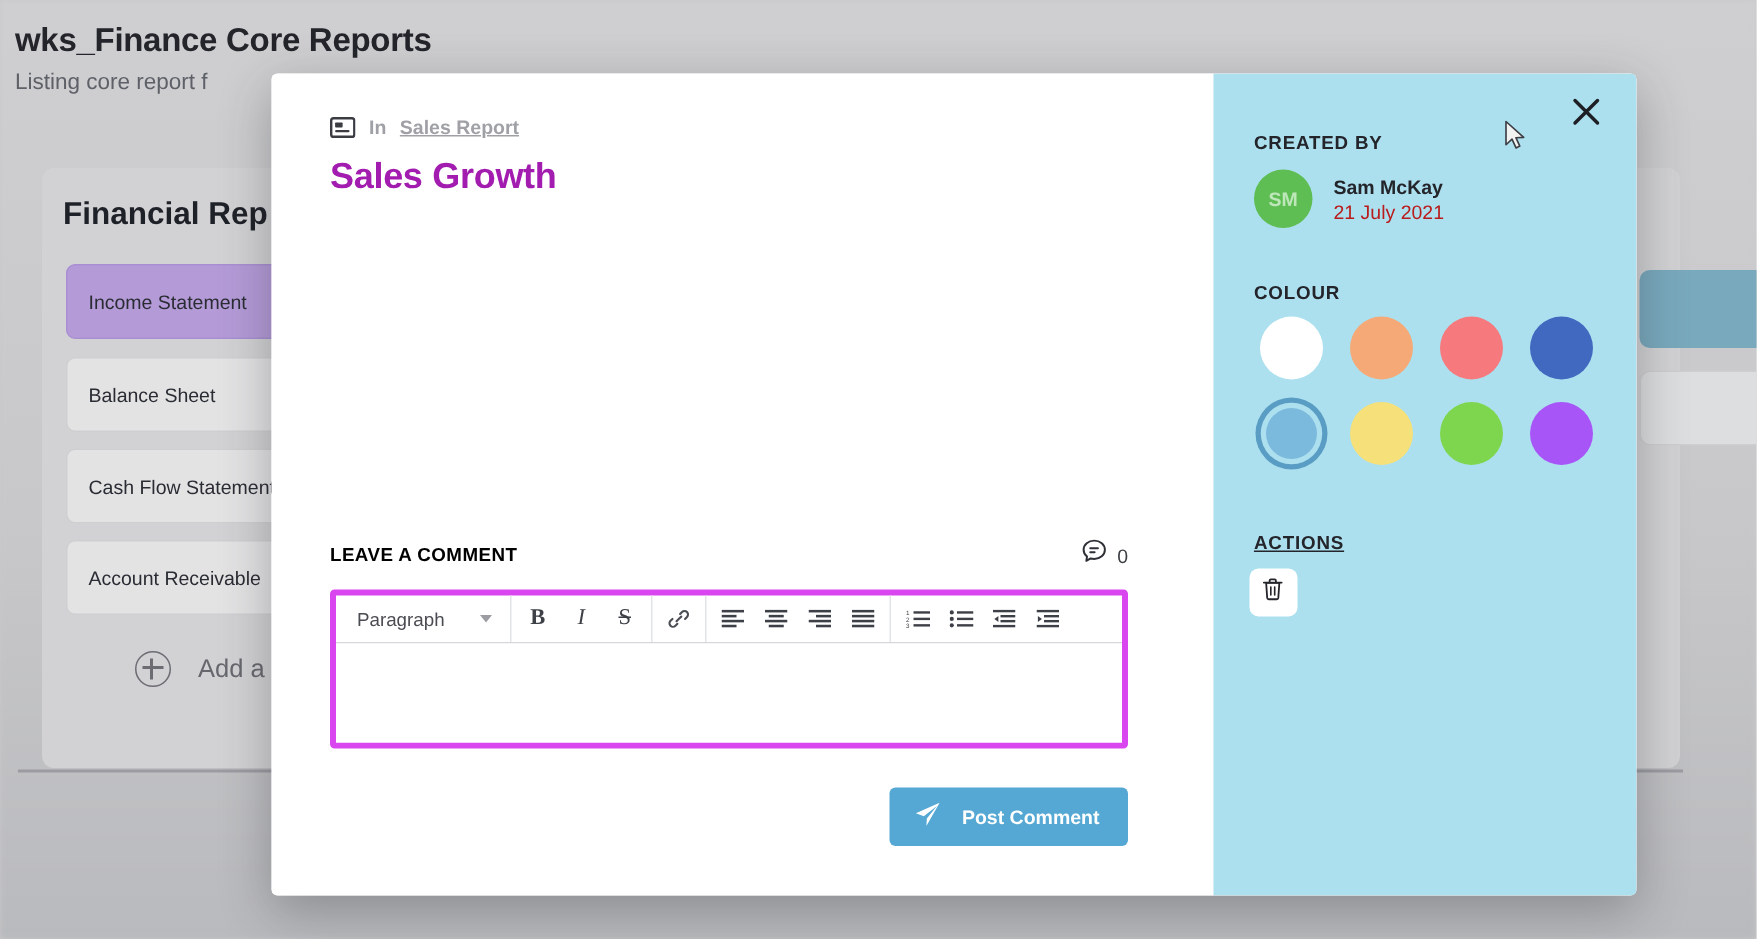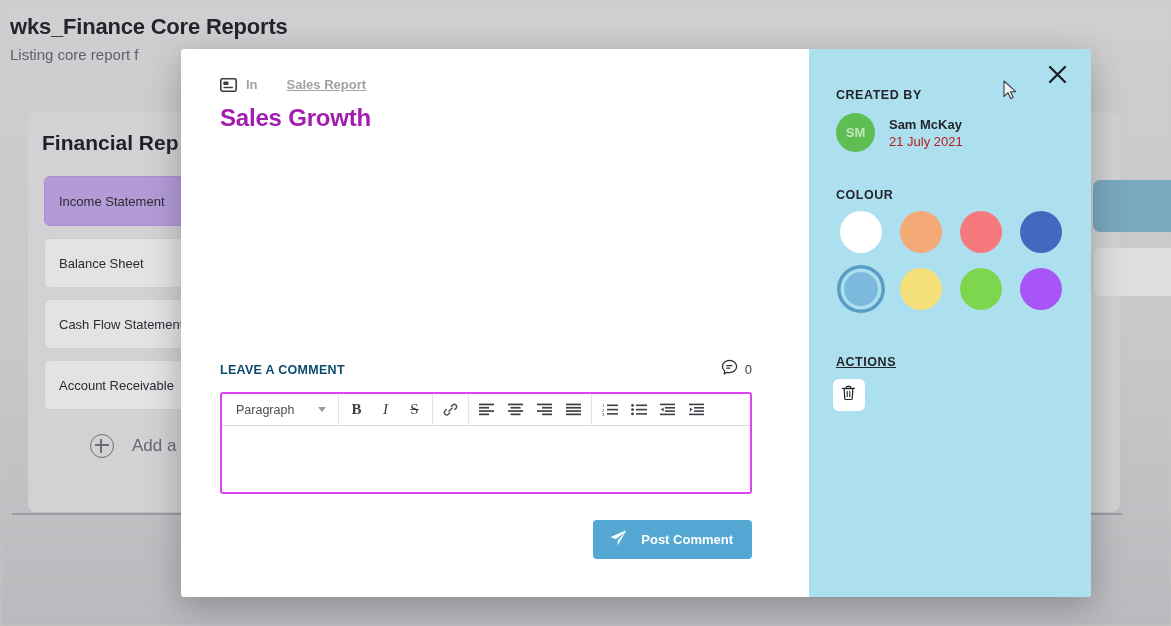--- a/index.html
+++ b/index.html
@@ -184,21 +184,20 @@
     font-size: 13px;
     font-weight: bold;
     color: #9fa1a6;
   }
   #breadcrumb-link {
     font-size: 13px;
     font-weight: bold;
     color: #9fa1a6;
     text-decoration: underline;
     cursor: pointer;
-    margin-left: 20px;
   }
   #card-title {
     position: absolute;
     left: 39px;
     top: 55px;
     font-size: 24px;
     font-weight: bold;
     color: #a21caf;
     letter-spacing: -0.2px;
   }
@@ -212,34 +211,34 @@
   #comment-head {
     display: flex;
     align-items: center;
     justify-content: space-between;
     margin-bottom: 12px;
   }
   #comment-label {
     font-size: 12.5px;
     font-weight: bold;
     letter-spacing: 0.3px;
-    color: #0c4a6e;
+    color: #000000;
   }
   #comment-count-wrap {
     display: flex;
     align-items: center;
     gap: 7px;
   }
   #comment-count {
     font-size: 13px;
     color: #3c3e44;
   }
 
   #editor {
-    border: 2px solid #d946ef;
+    border: 4px solid #d946ef;
     border-radius: 3px;
     background: #fff;
     box-sizing: border-box;
   }
   #editor-toolbar {
     display: flex;
     align-items: stretch;
     height: 31px;
     border-bottom: 1px solid #d5d7da;
   }

